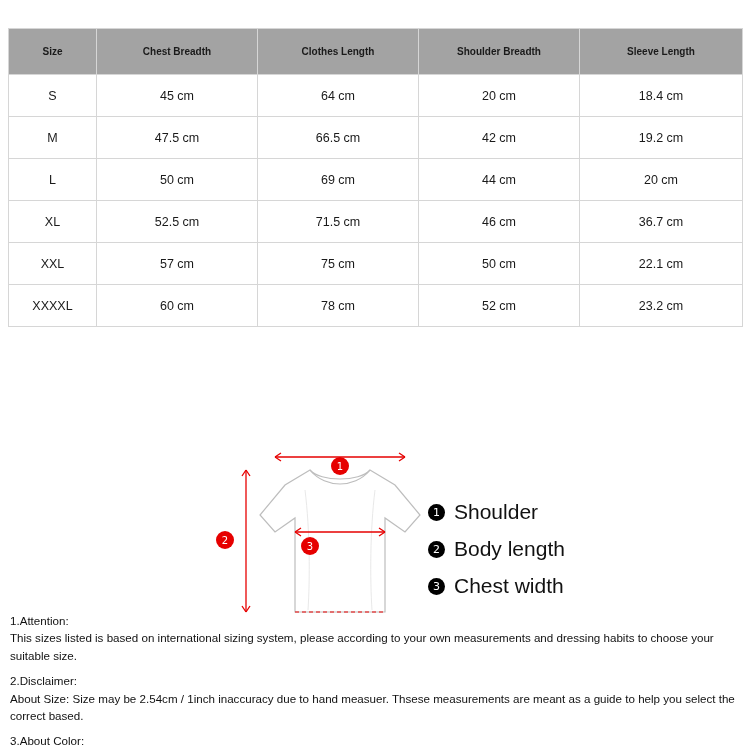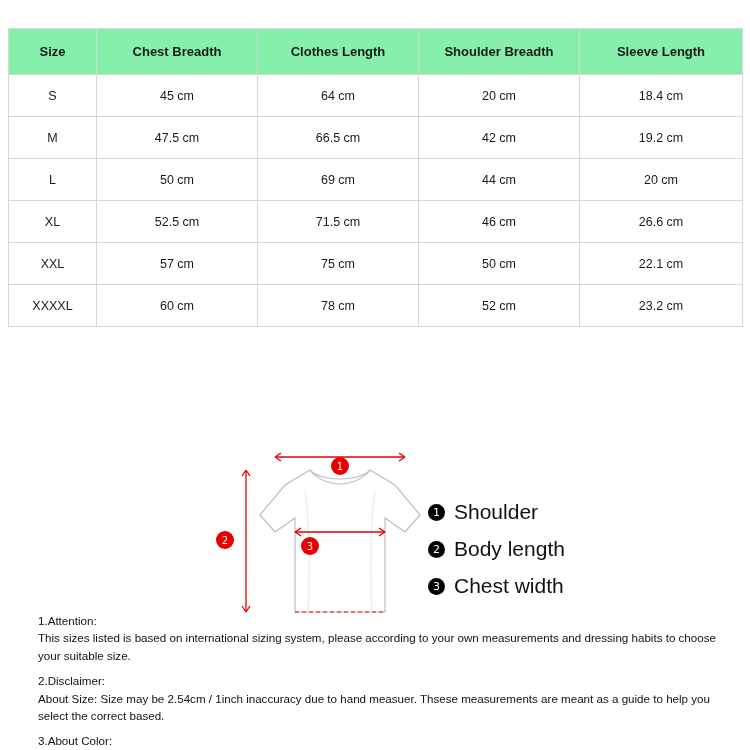--- a/index.html
+++ b/index.html
@@ -33,23 +33,23 @@
     border: 1px solid #d6d6d6;
     text-align: center;
     vertical-align: middle;
     font-size: 12.5px;
     color: #1a1a1a;
     height: 41px;
     padding: 0 2px;
     font-weight: normal;
   }
   table.size-table thead th {
-    background: #86efac;
+    background: #a3a3a3;
     font-weight: bold;
-    font-size: 13px;
+    font-size: 10px;
     height: 45px;
   }
   table.size-table col.c0 { width: 88px; }
   table.size-table col.c1 { width: 161px; }
   table.size-table col.c2 { width: 161px; }
   table.size-table col.c3 { width: 161px; }
   table.size-table col.c4 { width: 163px; }
 
   .note-cell {
     height: 56px !important;
@@ -110,21 +110,21 @@
   
   .footer {
     position: absolute;
     left: 10px;
     top: 612px;
     width: 730px;
     font-size: 11.6px;
     line-height: 1.5;
     color: #111;
   }
-  .footer .blk { margin-bottom: 8px; margin-left: 28px; }
+  .footer .blk { margin-bottom: 8px; }
   .footer .hdr { display: block; }
   .footer .ln { display: block; }
 </style>
 </head>
 <body>
 
 <div class="size-table-wrap">
   <table class="size-table">
     <colgroup>
       <col class="c0">
@@ -162,21 +162,21 @@
         <td>50 cm</td>
         <td>69 cm</td>
         <td>44 cm</td>
         <td>20 cm</td>
       </tr>
       <tr>
         <td>XL</td>
         <td>52.5 cm</td>
         <td>71.5 cm</td>
         <td>46 cm</td>
-        <td>26.6 cm</td>
+        <td>36.7 cm</td>
       </tr>
       <tr>
         <td>XXL</td>
         <td>57 cm</td>
         <td>75 cm</td>
         <td>50 cm</td>
         <td>22.1 cm</td>
       </tr>
       <tr>
         <td>XXXXL</td>

